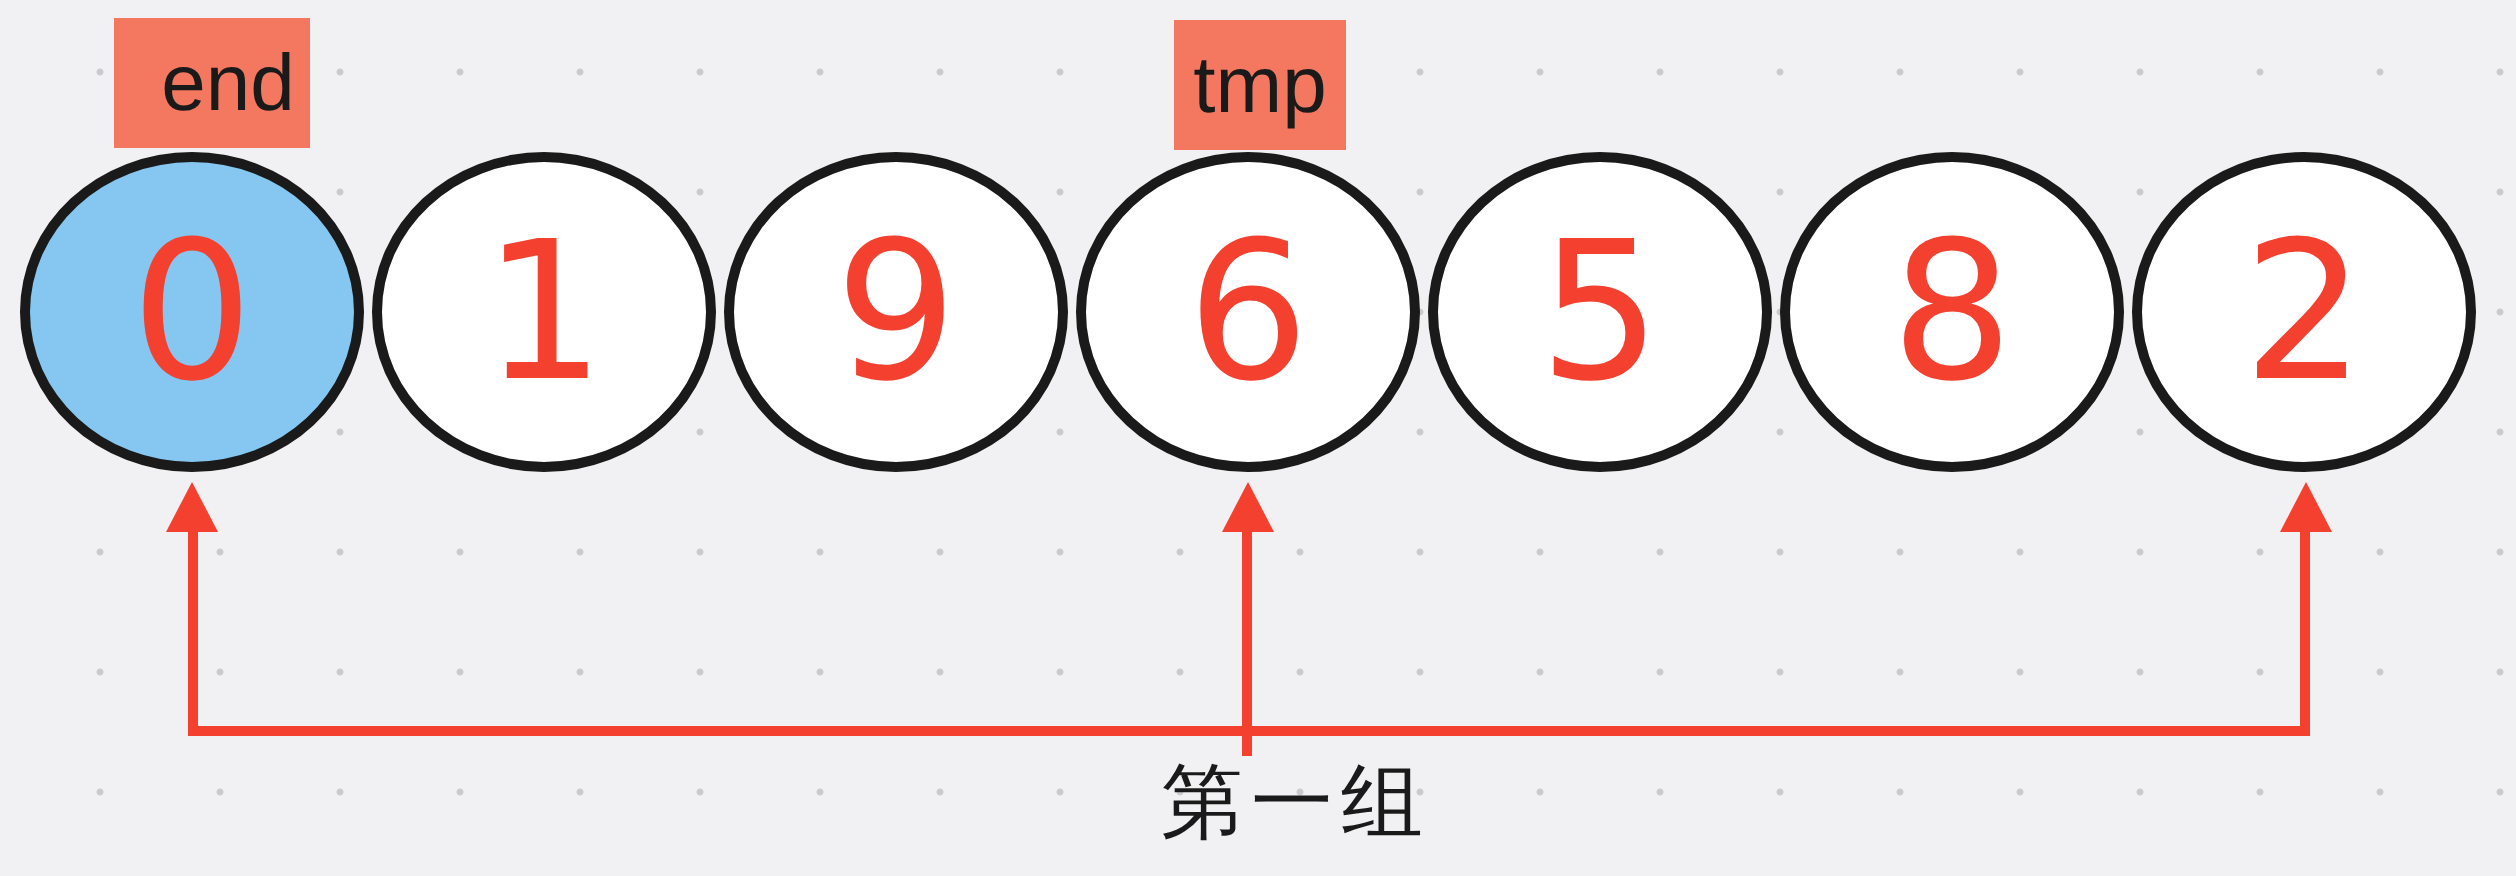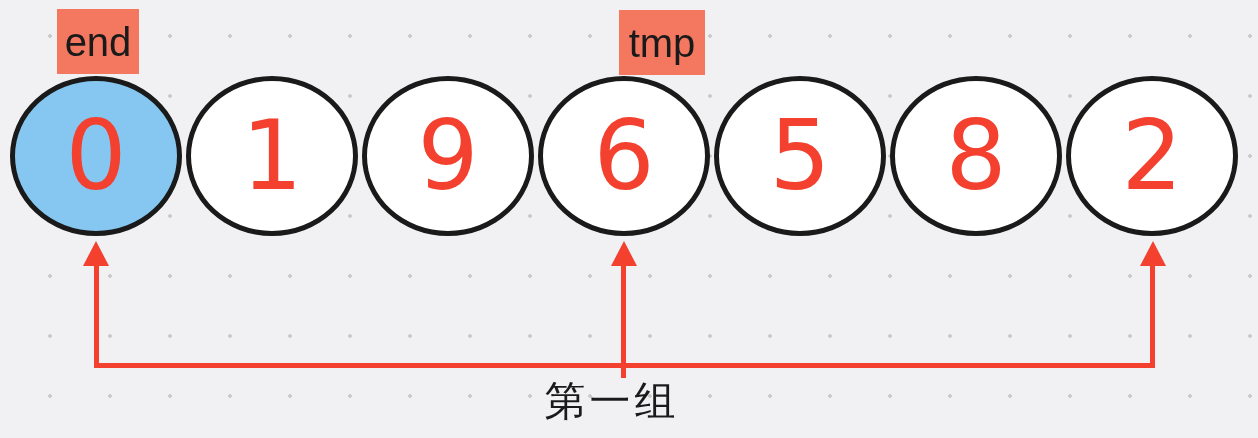--- a/index.html
+++ b/index.html
@@ -43,40 +43,40 @@
   }
   .stem{
     position:absolute; width:5px; background:var(--red); z-index:1;
   }
   .arrow-head{
     position:absolute; width:0; height:0;
     border-left:13px solid transparent; border-right:13px solid transparent;
     border-bottom:25px solid var(--red); z-index:1;
   }
   .group-caption{
-    position:absolute; left:492px; top:379px; width:240px;
+    position:absolute; left:528px; top:379px; width:240px;
     text-align:center; color:var(--ink); font-size:41px; line-height:1.1;
     letter-spacing:4px; z-index:2;
   }
   .watermark{
     position:absolute; right:6px; bottom:5px;
     color:var(--watermark); font-size:23px; line-height:1;
     text-shadow:1px 1px 0 rgba(255,255,255,0.95); z-index:4;
     letter-spacing:1px;
   }
 </style>
 </head>
 <body>
 
 <div id="canvas">
 
-  <div class="pointer-label" style="left:57px; top:9px; width:82px; height:65px;">
+  <div class="pointer-label" style="left:57px; top:9px; width:82px; height:65px;padding-left:16px;">
     <span>end</span>
   </div>
-  <div class="pointer-label" style="left:587px; top:10px; width:86px; height:65px;margin-left:32px;">
+  <div class="pointer-label" style="left:587px; top:10px; width:86px; height:65px;">
     <span>tmp</span>
   </div>
 
   <div class="node node--highlight" style="left:10px;">
     <span class="node-value">0</span>
   </div>
   <div class="node" style="left:186px;">
     <span class="node-value">1</span>
   </div>
   <div class="node" style="left:362px;">

